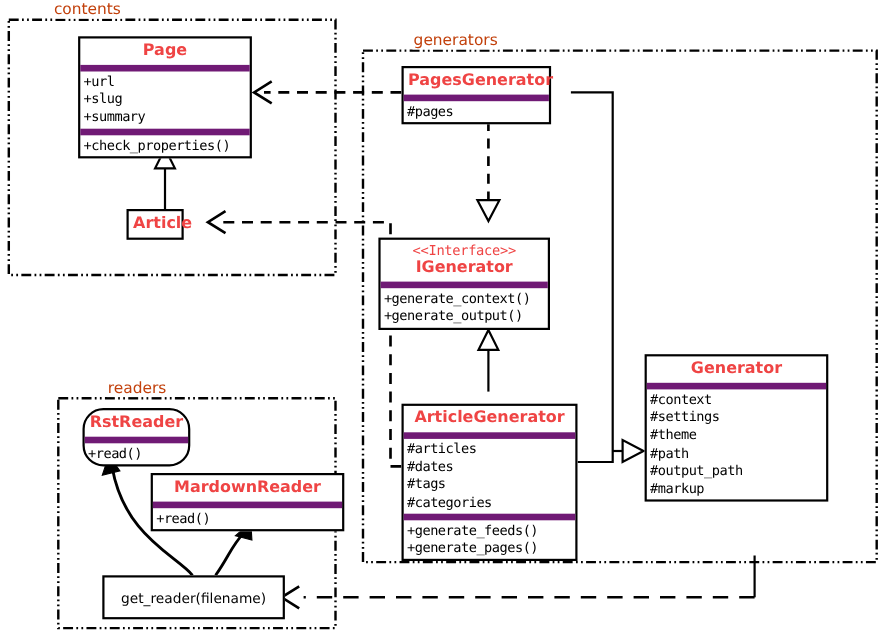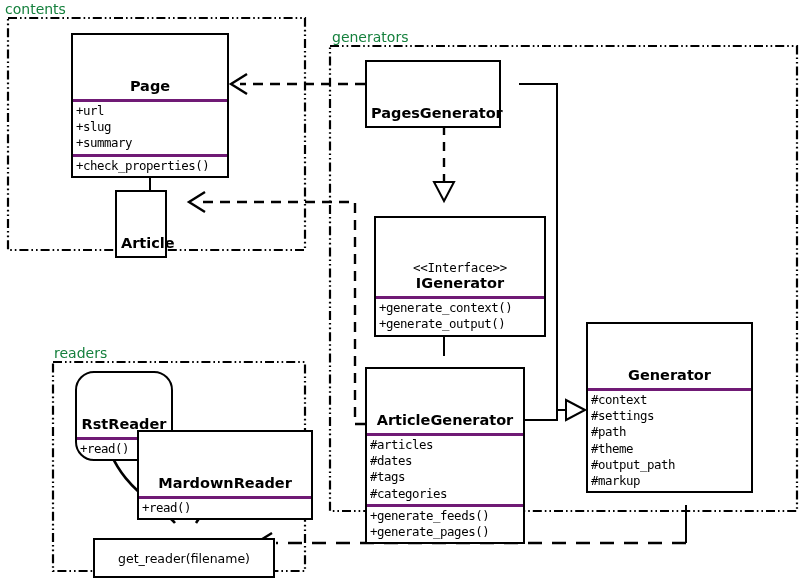--- a/index.html
+++ b/index.html
@@ -28,35 +28,34 @@
     box-sizing: border-box;
     border: 2px solid #000;
     background: #ffffff;
   }
   .uml-title {
     box-sizing: border-box;
     text-align: center;
     font-weight: bold;
     font-size: 14.5px;
     font-family: "DejaVu Sans", sans-serif;
-    color: #000000;
+    color: #ef4444;
     padding: 3px 4px 4px 4px;
     line-height: 1.15;
     white-space: nowrap;
-    margin-top: 40px;
   }
   .uml-stereo {
     display: block;
     font-weight: normal;
     font-size: 12.5px;
     font-family: "DejaVu Sans Mono", monospace;
     letter-spacing: -0.3px;
   }
   .uml-sep {
-    border-top: 3px solid #701a75;
+    border-top: 6px solid #701a75;
   }
   .uml-compart {
     box-sizing: border-box;
     padding: 1px 2px 2px 3px;
     font-family: "DejaVu Sans Mono", monospace;
     font-size: 12.4px;
     line-height: 16.3px;
     color: #000;
     white-space: nowrap;
     letter-spacing: -0.45px;
@@ -74,25 +73,26 @@
     font-family: "DejaVu Sans", sans-serif;
     font-size: 12.5px;
     color: #000;
     white-space: nowrap;
   }
   
   .pkg-label {
     position: absolute;
     font-family: "DejaVu Sans", sans-serif;
     font-size: 14px;
-    color: #15803d;
+    color: #c2410c;
     background: #ffffff;
     padding: 0 2px 0 1px;
     white-space: nowrap;
     line-height: 16px;
+    margin-left: 44px;
   }
 </style>
 </head>
 <body>
 
 <div id="canvas">
 
   <svg class="layer" viewBox="0 0 803 579" xmlns="http://www.w3.org/2000/svg">
     <defs></defs>
 
@@ -172,23 +172,26 @@
       <div>+check_properties()</div>
     </div>
   </div>
 
   <div class="umlbox" style="left:115px; top:190px; width:52px;">
     <div class="uml-title">Article</div>
   </div>
 
   <div class="umlbox" style="left:365px; top:60px; width:136px;">
     <div class="uml-title">PagesGenerator</div>
-  </div>
-
-  <div class="umlbox" style="left:374px; top:216px; width:172px;">
+    <div class="uml-compart uml-sep">
+      <div>#pages</div>
+    </div>
+  </div>
+
+  <div class="umlbox" style="left:344px; top:216px; width:156px;">
     <div class="uml-title">
       <span class="uml-stereo">&lt;&lt;Interface&gt;&gt;</span>
       <span>IGenerator</span>
     </div>
     <div class="uml-compart uml-sep">
       <div>+generate_context()</div>
       <div>+generate_output()</div>
     </div>
   </div>
 
@@ -204,38 +207,38 @@
       <div>+generate_feeds()</div>
       <div>+generate_pages()</div>
     </div>
   </div>
 
   <div class="umlbox" style="left:586px; top:322px; width:167px;">
     <div class="uml-title">Generator</div>
     <div class="uml-compart uml-sep">
       <div>#context</div>
       <div>#settings</div>
+      <div>#theme</div>
       <div>#path</div>
-      <div>#theme</div>
       <div>#output_path</div>
       <div>#markup</div>
     </div>
   </div>
 
   <div class="umlbox" style="left:75px; top:371px; width:98px;border-radius:19px;">
     <div class="uml-title">RstReader</div>
     <div class="uml-compart uml-sep">
       <div>+read()</div>
     </div>
   </div>
 
   <div class="umlbox" style="left:137px; top:430px; width:176px;">
     <div class="uml-title">MardownReader</div>
     <div class="uml-compart uml-sep">
       <div>+read()</div>
     </div>
   </div>
 
-  <div class="funcbox" style="left:93px; top:523px; width:182px; height:40px;margin-top:15px;">
+  <div class="funcbox" style="left:93px; top:523px; width:166px; height:40px;">
     <span>get_reader(filename)</span>
   </div>
 
 </div>
 
 </body></html>

